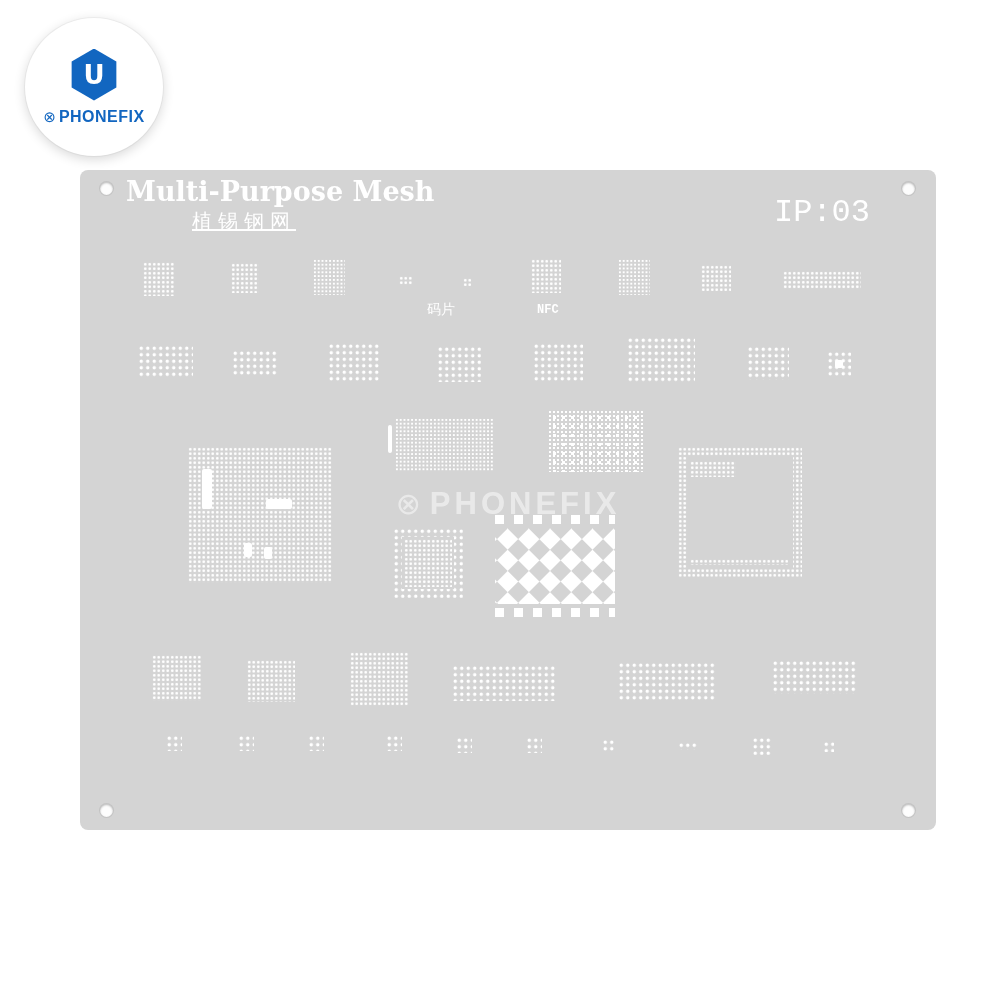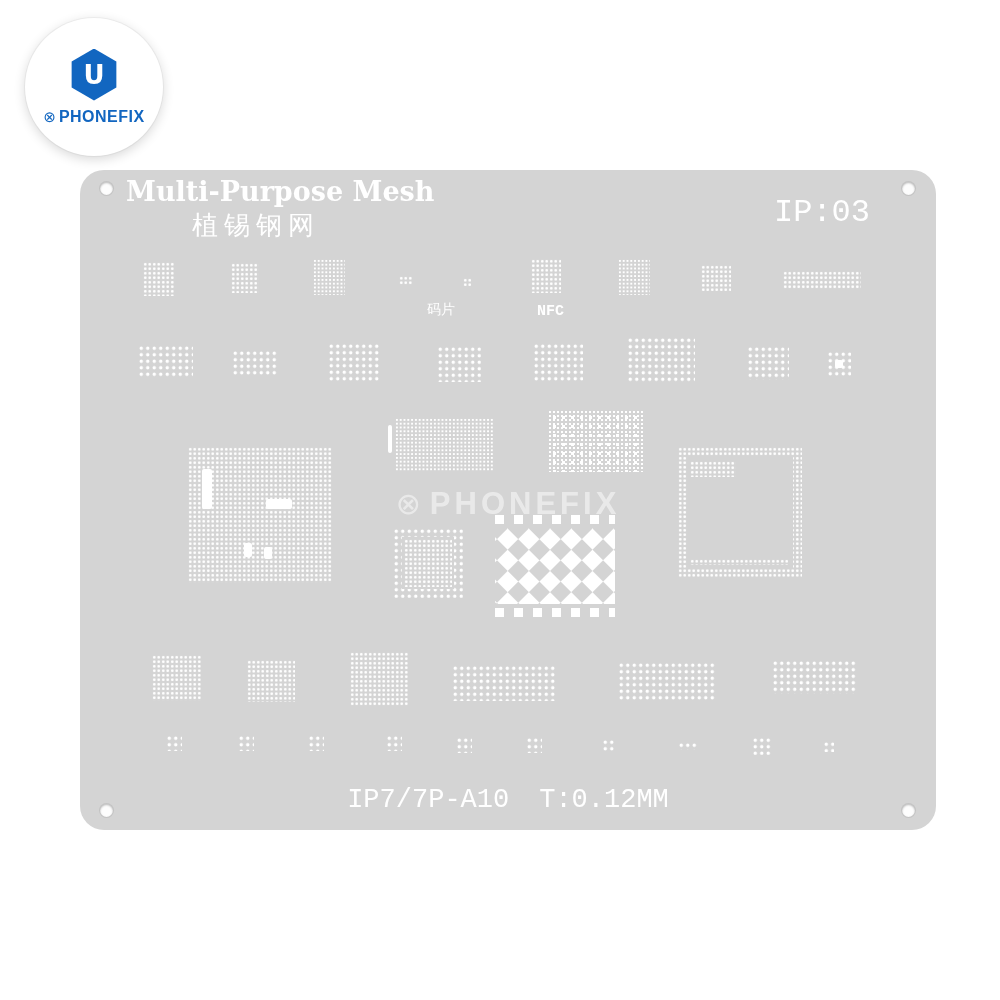--- a/index.html
+++ b/index.html
@@ -13,33 +13,33 @@
   .logo-mark{width:52px;height:52px;background:#1266c0;
     clip-path:polygon(50% 0,93% 25%,93% 75%,50% 100%,7% 75%,7% 25%);
     display:flex;align-items:center;justify-content:center;color:#fff;
     font-weight:bold;font-size:26px;font-family:"DejaVu Sans",sans-serif;}
   .logo-text-row{display:flex;align-items:center;gap:3px;color:#1266c0;}
   .logo-x{font-size:15px;line-height:1;}
   .logo-text{font-weight:bold;font-size:16px;letter-spacing:.5px;}
 
   
   .plate{position:absolute;left:80px;top:170px;width:856px;height:660px;background:#d4d4d4;
-    border-radius:24px;}
+    border-radius:8px;}
   .hole{position:absolute;width:13px;height:13px;border-radius:50%;background:#fdfdfd;
     box-shadow:inset 0 1px 2px rgba(0,0,0,.25), 0 0 0 1px #c3c3c3;}
 
   .t{position:absolute;color:#ffffff;white-space:nowrap;}
   .title-en{left:46px;top:6px;font-family:"DejaVu Serif",serif;font-size:27px;font-weight:600;}
-  .title-cn{left:112px;top:38px;font-size:26px;letter-spacing:6px;}
+  .title-cn{left:112px;top:38px;font-size:20px;letter-spacing:6px;text-decoration:underline;}
   .center-brand{left:437px;top:22px;transform:translateX(-50%);
     font-family:"DejaVu Serif",serif;font-size:31px;font-weight:600;letter-spacing:1px;}
   .code{left:742px;top:24px;transform:translateX(-50%);
     font-family:"Liberation Mono",monospace;font-size:32px;}
   .label-chip{left:347px;top:131px;font-size:14px;}
-  .label-nfc{left:457px;top:133px;font-family:"Liberation Mono",monospace;font-size:15px;font-weight:bold;}
+  .label-nfc{left:457px;top:133px;font-family:"Liberation Mono",monospace;font-size:12px;font-weight:bold;}
   .watermark{left:50%;top:316px;transform:translateX(-50%);opacity:.5;
     display:flex;align-items:center;gap:9px;}
   .wm-icon{font-size:30px;line-height:1;}
   .wm-text{font-size:31px;font-weight:bold;letter-spacing:4px;}
   .footer{left:50%;top:615px;transform:translateX(-50%);
     font-family:"Liberation Mono",monospace;font-size:27px;display:flex;gap:30px;}
 
   
   .pad{position:absolute;}
   .dots-f{background-image:radial-gradient(#fff 1.1px,transparent 1.5px);background-size:4.5px 4.5px;}
@@ -83,24 +83,20 @@
     <div class="t title-cn">植锡钢网</div>
     <div class="t code">IP:03</div>
     <div class="t label-chip">码片</div>
     <div class="t label-nfc">NFC</div>
 
     <div class="t watermark">
       <span class="wm-icon">⊗</span>
       <span class="wm-text">PHONEFIX</span>
     </div>
 
-    <div class="t footer">
-      <span>IP7/7P-A10</span>
-      <span>T:0.12MM</span>
-    </div>
 
     <div class="pad dots-f" style="left:63px;top:92px;width:32px;height:34px;"></div>
     <div class="pad dots-f" style="left:151px;top:93px;width:28px;height:30px;"></div>
     <div class="pad dots-xf" style="left:233px;top:89px;width:32px;height:36px;"></div>
     <div class="pad dots-f" style="left:319px;top:106px;width:14px;height:9px;"></div>
     <div class="pad dots-f" style="left:383px;top:108px;width:8px;height:8px;"></div>
     <div class="pad dots-f" style="left:451px;top:89px;width:30px;height:34px;"></div>
     <div class="pad dots-xf" style="left:538px;top:89px;width:32px;height:36px;"></div>
     <div class="pad dots-f" style="left:621px;top:95px;width:30px;height:26px;"></div>
     <div class="pad dots-f" style="left:703px;top:101px;width:78px;height:18px;"></div>

